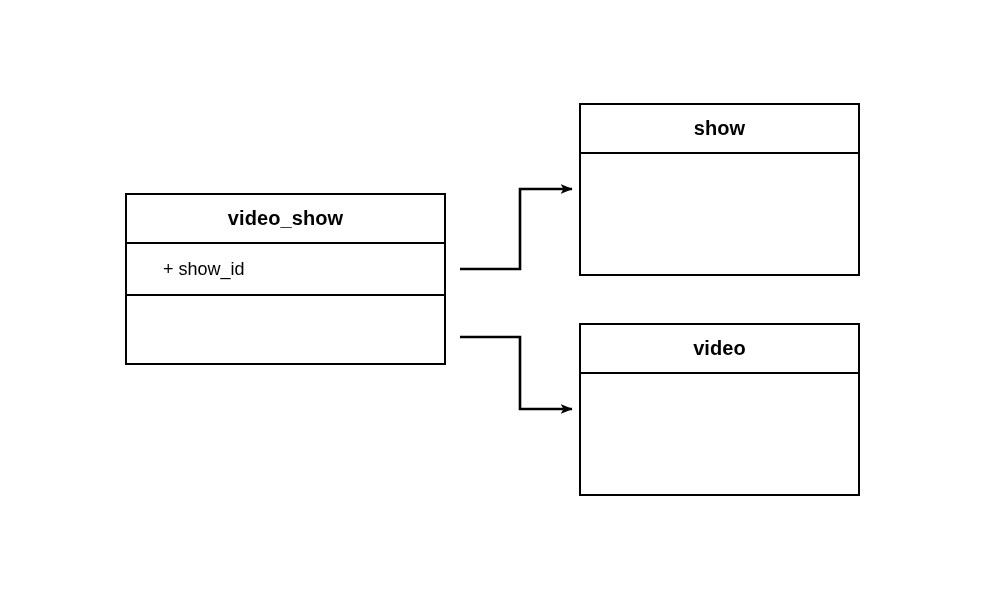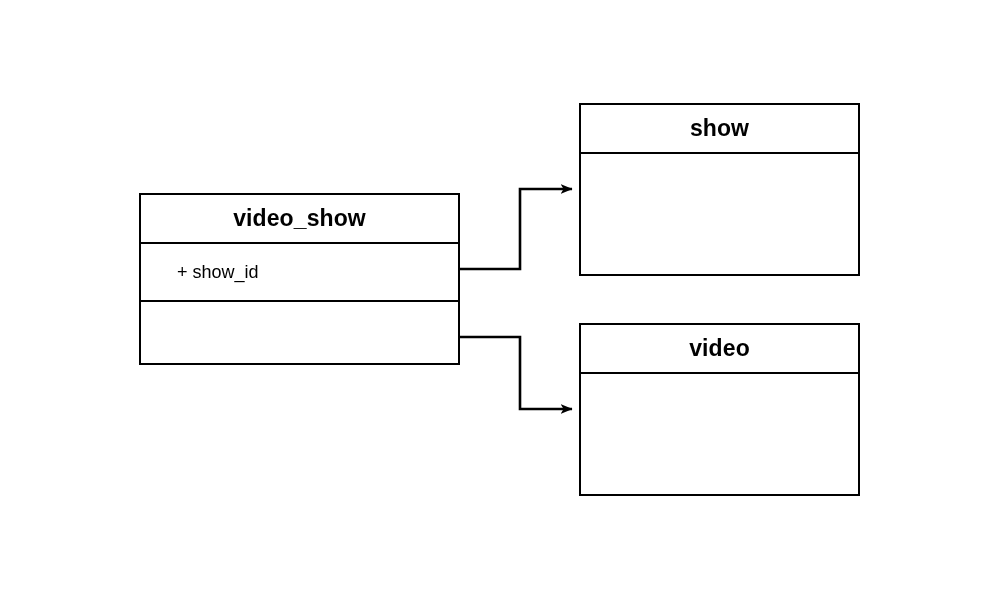--- a/index.html
+++ b/index.html
@@ -30,21 +30,21 @@
     display: flex;
     flex-direction: column;
   }
 
   .entity-header {
     box-sizing: border-box;
     display: flex;
     align-items: center;
     justify-content: center;
     font-weight: bold;
-    font-size: 23px;
+    font-size: 20px;
     color: #000000;
     letter-spacing: 0.1px;
     border-bottom: 2px solid #000000;
     background: #ffffff;
     user-select: none;
   }
 
   .entity-body {
     box-sizing: border-box;
     flex: 1 1 auto;
@@ -59,23 +59,23 @@
     font-size: 18px;
     color: #000000;
     background: #ffffff;
     white-space: nowrap;
   }
   .entity-row.divided {
     border-bottom: 2px solid #000000;
   }
 
   
-  #box-video-show { left: 139px; top: 193px; width: 321px; height: 172px; }
+  #box-video-show { left: 125px; top: 193px; width: 321px; height: 172px; }
   #box-video-show .entity-header { height: 49px; }
-  #box-video-show .row-show-id  { height: 58px; padding-left: 36px; }
+  #box-video-show .row-show-id  { height: 52px; padding-left: 36px; }
   #box-video-show .row-video-id { height: 59px; }
 
   #box-show  { left: 579px; top: 103px; width: 281px; height: 173px; }
   #box-show  .entity-header { height: 49px; }
 
   #box-video { left: 579px; top: 323px; width: 281px; height: 173px; }
   #box-video .entity-header { height: 49px; }
 
   
   #connectors {

